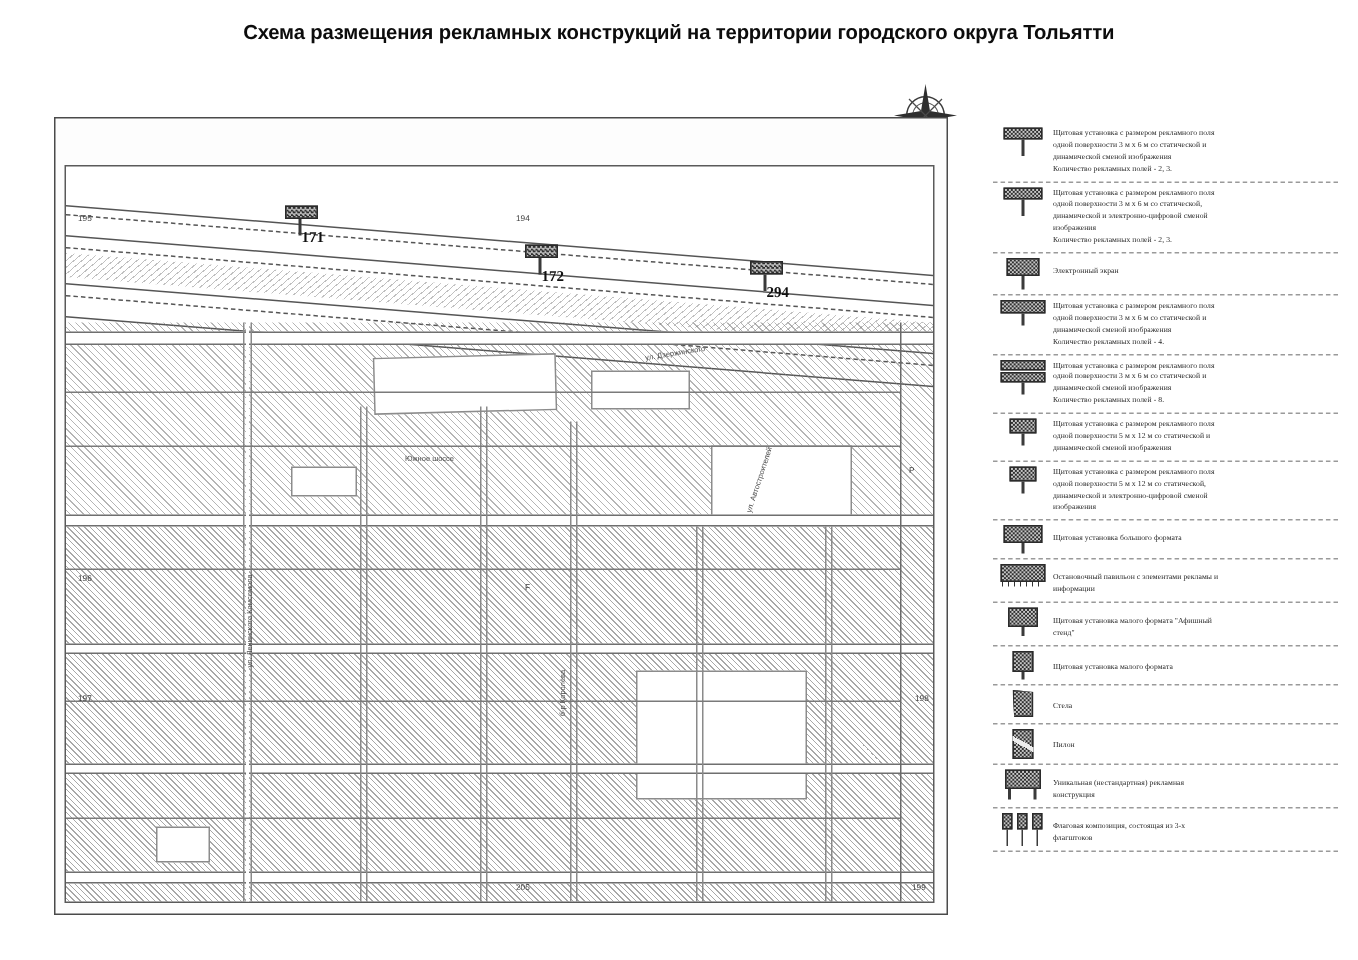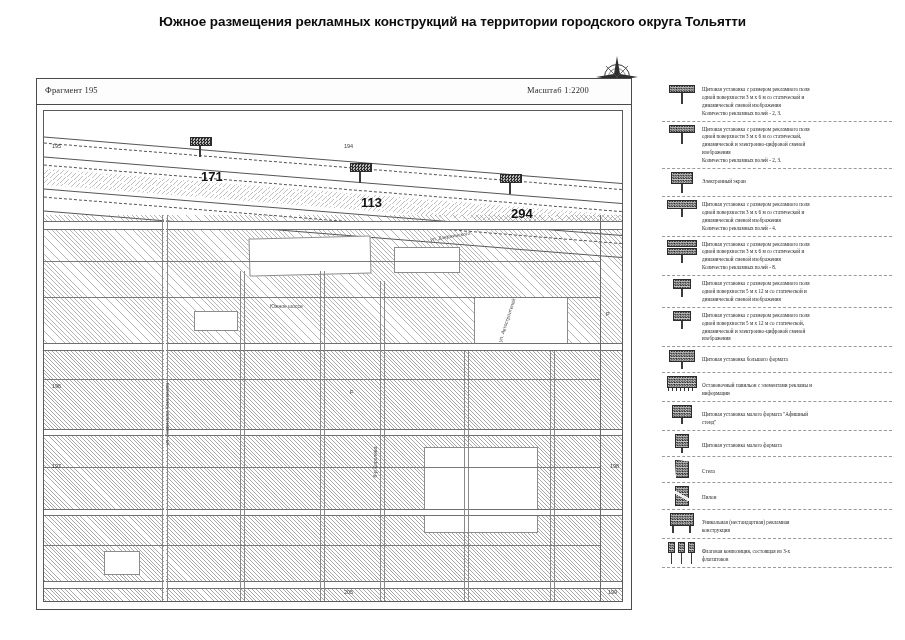--- a/index.html
+++ b/index.html
@@ -138,26 +138,25 @@
     box-sizing: border-box;
   }
   .marker .post {
     width: 2px; height: 11px;
     background: #3a3a3a;
     margin-left: 9px;
   }
   .marker .num {
     position: absolute;
     left: 11px; top: 16px;
-    font-family: Liberation Sans, sans-serif;
-    font-size: 13px;
+    font-family: Liberation Serif, serif;
+    font-size: 10px;
     font-weight: bold;
     color: #111;
     white-space: nowrap;
-    margin-top: 16px;
   }
   .edge-num {
     position: absolute;
     font-family: "Liberation Sans", sans-serif;
     font-size: 5.5px;
     color: #3a3a3a;
   }
   .street-name {
     position: absolute;
     font-family: "Liberation Sans", sans-serif;
@@ -277,21 +276,21 @@
   .ic-flags .fg { position: absolute; bottom: 0; width: 7px; }
   .ic-flags .fg .cloth { width: 7px; height: 11px; }
   .ic-flags .fg .mast { width: 1.6px; height: 11px; background: #3b3b3b; margin-left: 2.7px; }
   .ic-flags .fg:nth-child(1){ left: 0; }
   .ic-flags .fg:nth-child(2){ left: 10px; }
   .ic-flags .fg:nth-child(3){ left: 20px; }
 </style>
 </head>
 <body>
 
-<div class="page-title">Южное размещения рекламных конструкций на территории городского округа Тольятти</div>
+<div class="page-title">Схема размещения рекламных конструкций на территории городского округа Тольятти</div>
 
 <div class="compass">
   <svg width="46" height="46" viewBox="0 0 46 46">
     <circle cx="23" cy="23" r="12.5" fill="none" stroke="#3a3a3a" stroke-width="1"></circle>
     <circle cx="23" cy="23" r="8.5" fill="none" stroke="#5a5a5a" stroke-width="0.7"></circle>
     <circle cx="23" cy="23" r="2" fill="#2a2a2a"></circle>
     <g fill="#2e2e2e">
       <polygon points="23,2 26,20 23,23 20,20"></polygon>
       <polygon points="23,44 26,26 23,23 20,26"></polygon>
       <polygon points="2,23 20,20 23,23 20,26"></polygon>
@@ -305,24 +304,20 @@
     </g>
     <g stroke="#4a4a4a" stroke-width="0.8">
       <line x1="12" y1="12" x2="34" y2="34"></line>
       <line x1="34" y1="12" x2="12" y2="34"></line>
     </g>
   </svg>
 </div>
 
 <div class="map-panel">
 
-  <div class="map-header">
-    <div class="frag-label">Фрагмент 195</div>
-    <div class="scale-label">Масштаб 1:2200</div>
-  </div>
 
   <div class="map-inner-frame">
 
     <div class="rail" style="left:-20px; top:24px; width:640px; transform:rotate(4.6deg); transform-origin:left top;"></div>
     <div class="rail dash" style="left:-20px; top:30px; width:640px; transform:rotate(4.6deg); transform-origin:left top;"></div>
     <div class="rail" style="left:-20px; top:44px; width:640px; transform:rotate(4.6deg); transform-origin:left top;"></div>
     <div class="rail dash" style="left:-20px; top:52px; width:640px; transform:rotate(4.6deg); transform-origin:left top;"></div>
 
     <div class="hatch h2" style="left:-20px; top:56px; width:640px; height:16px; transform:rotate(4.6deg); transform-origin:left top;"></div>
 
@@ -391,21 +386,21 @@
 
     <div class="marker" style="left:146px; top:26px;">
       <div class="board"></div>
       <div class="post"></div>
       <div class="num">171</div>
     </div>
 
     <div class="marker" style="left:306px; top:52px;">
       <div class="board"></div>
       <div class="post"></div>
-      <div class="num">113</div>
+      <div class="num">172</div>
     </div>
 
     <div class="marker" style="left:456px; top:63px;">
       <div class="board"></div>
       <div class="post"></div>
       <div class="num">294</div>
     </div>
 
   </div>
 </div>

